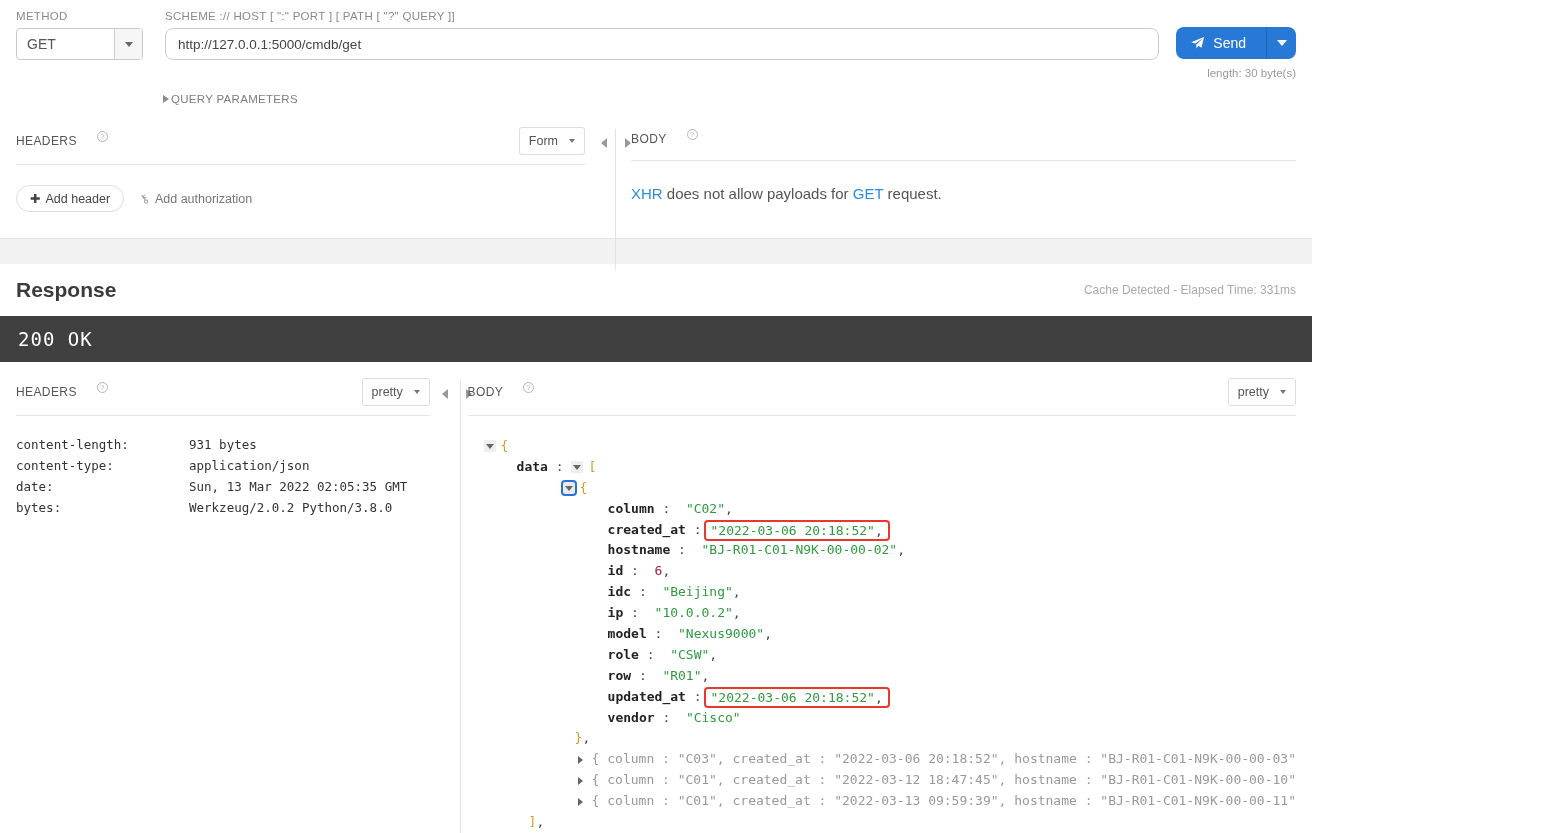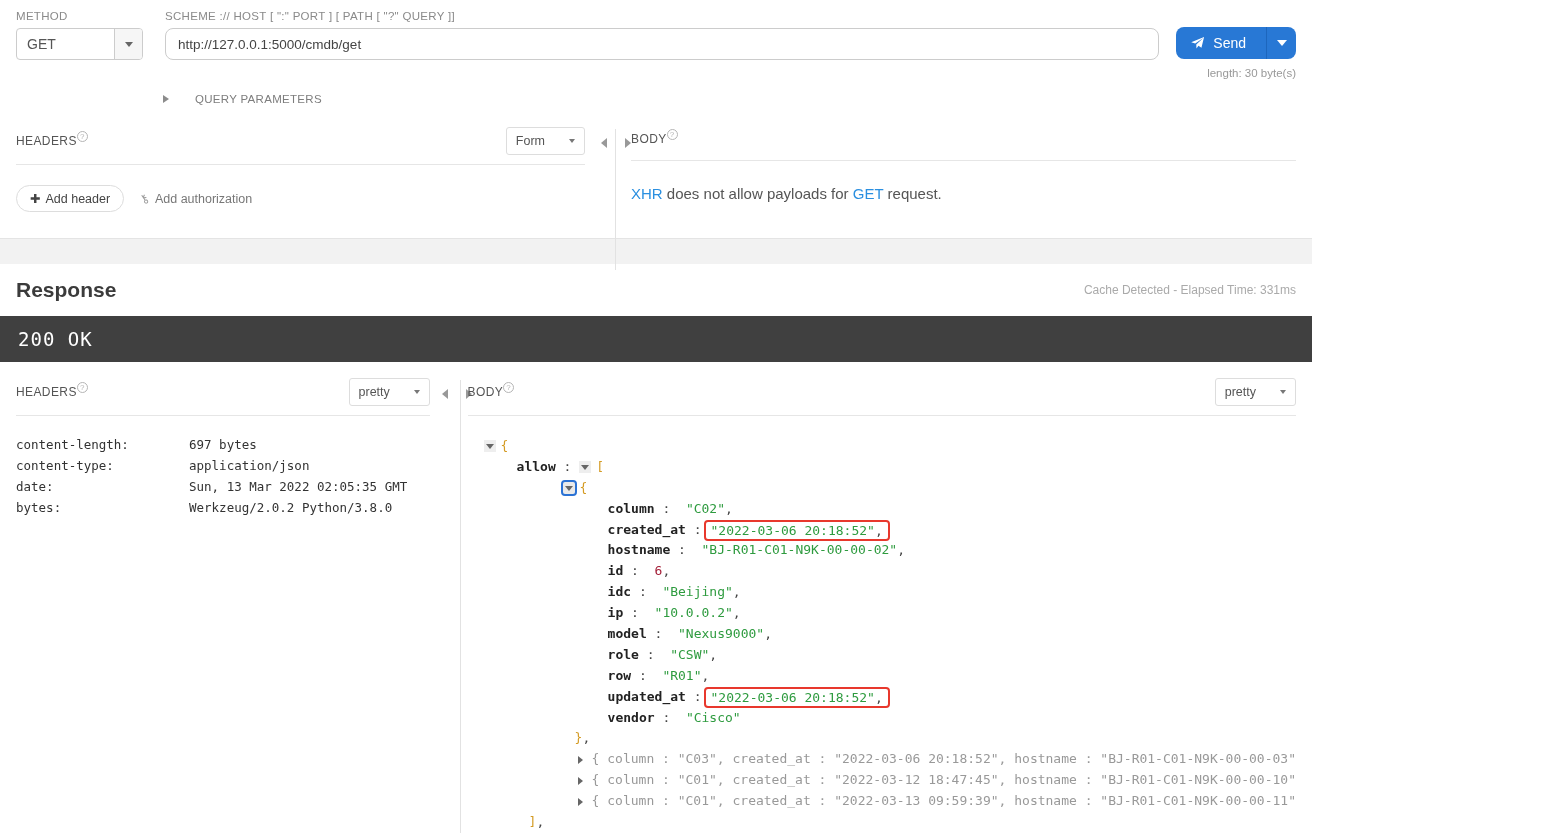--- a/index.html
+++ b/index.html
@@ -53,49 +53,49 @@
   }
   .send-caret {
     background:#2878d5; border:none; border-left:1px solid #1d66bd; width:30px;
     height:32px; display:flex; align-items:center; justify-content:center; cursor:pointer;
   }
   .caret-dn-w { width:0;height:0;border-left:5px solid transparent;border-right:5px solid transparent;border-top:6px solid #fff; }
   .length-note { font-size:11.5px; color:#999; margin-top:8px; }
 
   .qp-row { padding: 10px 0 0 163px; }
   .disclosure {
-    display:inline-flex; align-items:center; gap:26px; cursor:pointer;
+    display:inline-flex; align-items:center; gap:2px; cursor:pointer;
     font-size:11.5px; color:#7d7d7d; letter-spacing:.3px;
   }
   .tri-right { width:0;height:0;border-top:4.5px solid transparent;border-bottom:4.5px solid transparent;border-left:6px solid #8c8c8c; }
 
   
   .split { display:flex; margin-top:20px; }
   .pane-left  { width: 601px; padding:0 16px; }
   .pane-divider { width:30px; display:flex; align-items:flex-start; justify-content:center; padding-top:11px; position:relative; }
   .pane-divider .vline { position:absolute; left:14px; top:2px; bottom:-58px; width:1px; background:#e2e2e2; }
   .arrow-left  { width:0;height:0;border-top:5px solid transparent;border-bottom:5px solid transparent;border-right:6px solid #999; cursor:pointer; position:relative; left:-9px; }
   .arrow-right { width:0;height:0;border-top:5px solid transparent;border-bottom:5px solid transparent;border-left:6px solid #999; cursor:pointer; position:relative; left:9px;}
   .pane-right { flex:1; padding-right:16px; }
 
   .pane-head {
     display:flex; align-items:center; justify-content:space-between;
     border-bottom:1px solid #e6e6e6; padding-bottom:9px; min-height:34px;
   }
   .pane-title {
-    font-size:12px; color:#555; letter-spacing:.4px; display:flex; align-items:flex-start; gap:0;
+    font-size:12px; color:#555; letter-spacing:.4px; display:flex; align-items:flex-start; gap:20px;
   }
   .q-icon {
     display:inline-block; width:11px; height:11px; border:1px solid #b5b5b5;
     border-radius:50%; font-size:8px; line-height:10px; text-align:center;
     color:#b5b5b5; position:relative; top:-3px;
   }
   .sel-mini {
     height:28px; border:1px solid #ddd; border-radius:3px; background:#fff;
-    display:flex; align-items:center; gap:24px; padding:0 9px; font-size:12.5px; color:#555; cursor:pointer;
+    display:flex; align-items:center; gap:11px; padding:0 9px; font-size:12.5px; color:#555; cursor:pointer;
   }
   .caret-sm { width:0;height:0;border-left:3.5px solid transparent;border-right:3.5px solid transparent;border-top:4.5px solid #777; }
 
   .hdr-actions { display:flex; align-items:center; gap:16px; padding-top:20px; }
   .pill-btn {
     border:1px solid #ddd; border-radius:16px; background:#fff; height:27px;
     padding:0 13px; font-size:12.5px; color:#444; cursor:pointer;
     display:flex; align-items:center; gap:5px; font-family:"Liberation Sans", sans-serif;
   }
   .link-btn { font-size:12.5px; color:#777; cursor:pointer; display:flex; align-items:center; gap:6px; }
@@ -267,21 +267,21 @@
         </div>
         <div class="sel-mini">
           <span>pretty</span>
           <span class="caret-sm"></span>
         </div>
       </div>
 
       <div class="kv-table">
         <div class="kv-row">
           <span class="kv-k">content-length:</span>
-          <span class="kv-v">697 bytes</span>
+          <span class="kv-v">931 bytes</span>
         </div>
         <div class="kv-row">
           <span class="kv-k">content-type:</span>
           <span class="kv-v">application/json</span>
         </div>
         <div class="kv-row">
           <span class="kv-k">date:</span>
           <span class="kv-v">Sun, 13 Mar 2022 02:05:35 GMT</span>
         </div>
         <div class="kv-row">
@@ -315,21 +315,21 @@
         <div class="jline">
           <span class="ind" style="width:16px"></span>
           <span class="tg">
               <i class="tg-down"></i>
             </span>
           <span class="brace">{</span>
         </div>
 
         <div class="jline">
           <span class="ind" style="width:49px"></span>
-          <span class="key">allow</span>
+          <span class="key">data</span>
           <span class="colon">&nbsp;:&nbsp;</span>
           <span class="tg">
               <i class="tg-down"></i>
             </span>
           <span class="brace">[</span>
         </div>
 
         <div class="jline">
           <span class="ind" style="width:95px"></span>
           <span class="tg focus">

